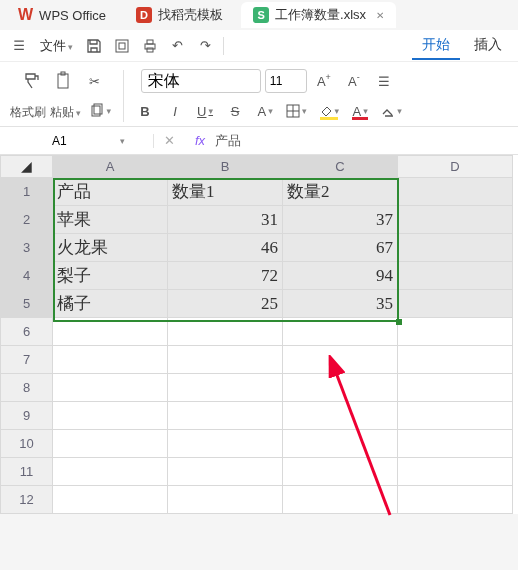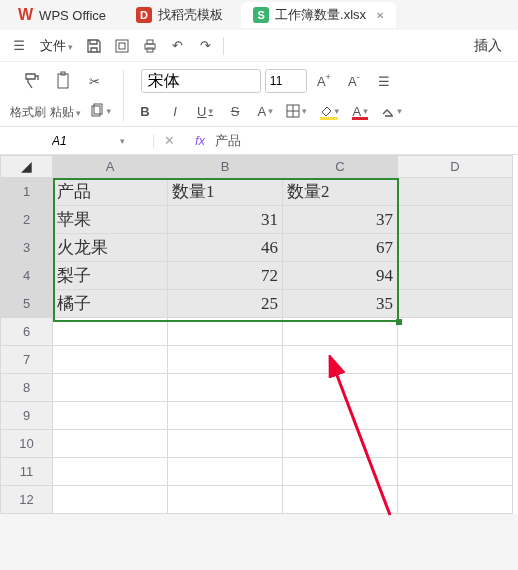--- a/index.html
+++ b/index.html
@@ -47,21 +47,21 @@
   .under{text-decoration:underline;}
   .strike{text-decoration:line-through;}
   .color-underline{position:relative;}
   .color-underline:after{content:""; position:absolute; bottom:3px; left:4px; right:4px; height:3px; background:#d23; }
   .fill-underline:after{ background:#ffe040;}
   .aplus { font-size:13px; }
 
   
   .formula-row { display:flex; align-items:center; height:28px; background:#fff; border-bottom:1px solid #e2e2e2; }
   .namebox { width:110px; border-right:1px solid #e2e2e2; display:flex; align-items:center; padding:0 8px; gap:6px; }
-  .namebox input { border:none; outline:none; width:60px; font-size:12px;font-style:italic; }
+  .namebox input { border:none; outline:none; width:60px; font-size:12px; }
   .fx { font-style:italic; color:#8b5cf6; padding:0 10px; }
   .cellvalue { color:#555; }
 
   
   .grid-wrap { position:relative; background:#fff; }
   table.grid { border-collapse:collapse; table-layout:fixed; }
   .grid th, .grid td { border:1px solid #d9d9d9; }
   .corner { width:52px; height:22px; background:#efefef; }
   .colhead { width:115px; height:22px; background:#efefef; text-align:center; color:#667; font-weight:normal; }
   .rowhead { width:52px; height:28px; background:#efefef; text-align:center; color:#667; font-weight:normal; }
@@ -116,20 +116,21 @@
         <rect x="3" y="6" width="10" height="5" fill="none" stroke="#555"></rect>
         <rect x="5" y="2" width="6" height="4" fill="none" stroke="#555"></rect>
         <rect x="5" y="10" width="6" height="4" fill="none" stroke="#555"></rect>
       </svg>
   </div>
   <div class="btn">↶</div>
   <div class="btn">↷</div>
   <div class="sep"></div>
 
   <div class="menu-tabs">
+    <div class="menu-tab active"><span>开始</span></div>
     <div class="menu-tab"><span>插入</span></div>
   </div>
 </div>
 
 <div class="ribbon">
   <div class="group">
     <div class="group-row">
       <div class="ico-btn">
         <svg width="20" height="20" viewBox="0 0 20 20">
             <path d="M4 3h9v5H4z M6 8v3l4 6 M13 5h3v4" fill="none" stroke="#555" stroke-width="1.3"></path>

